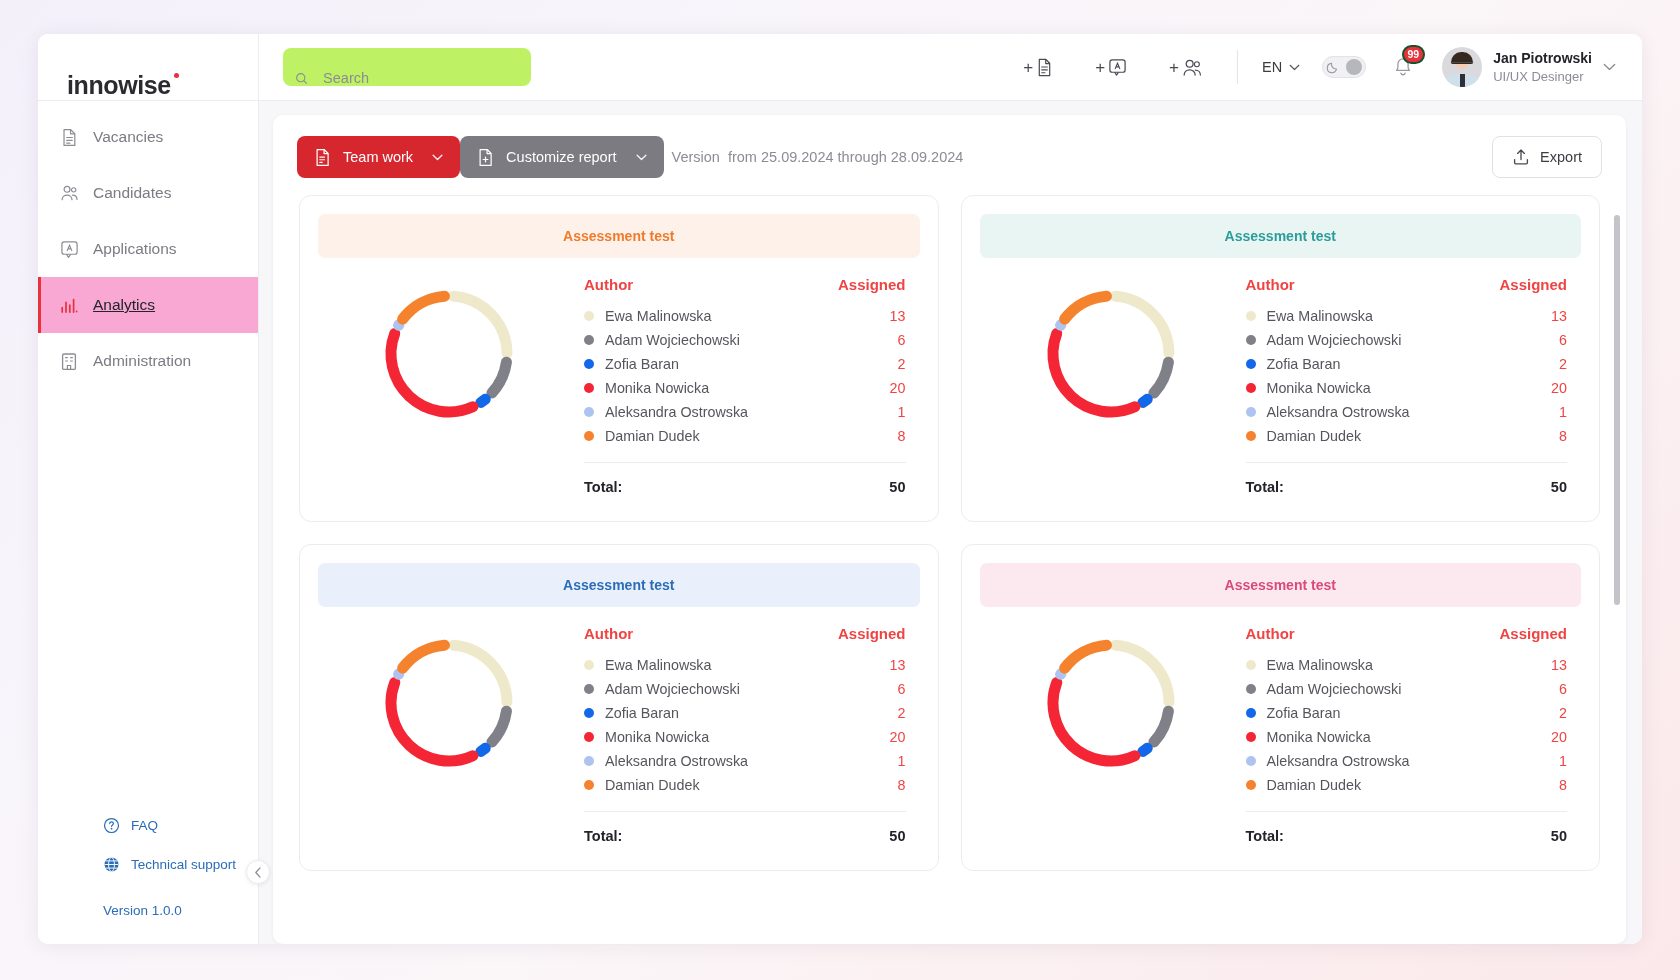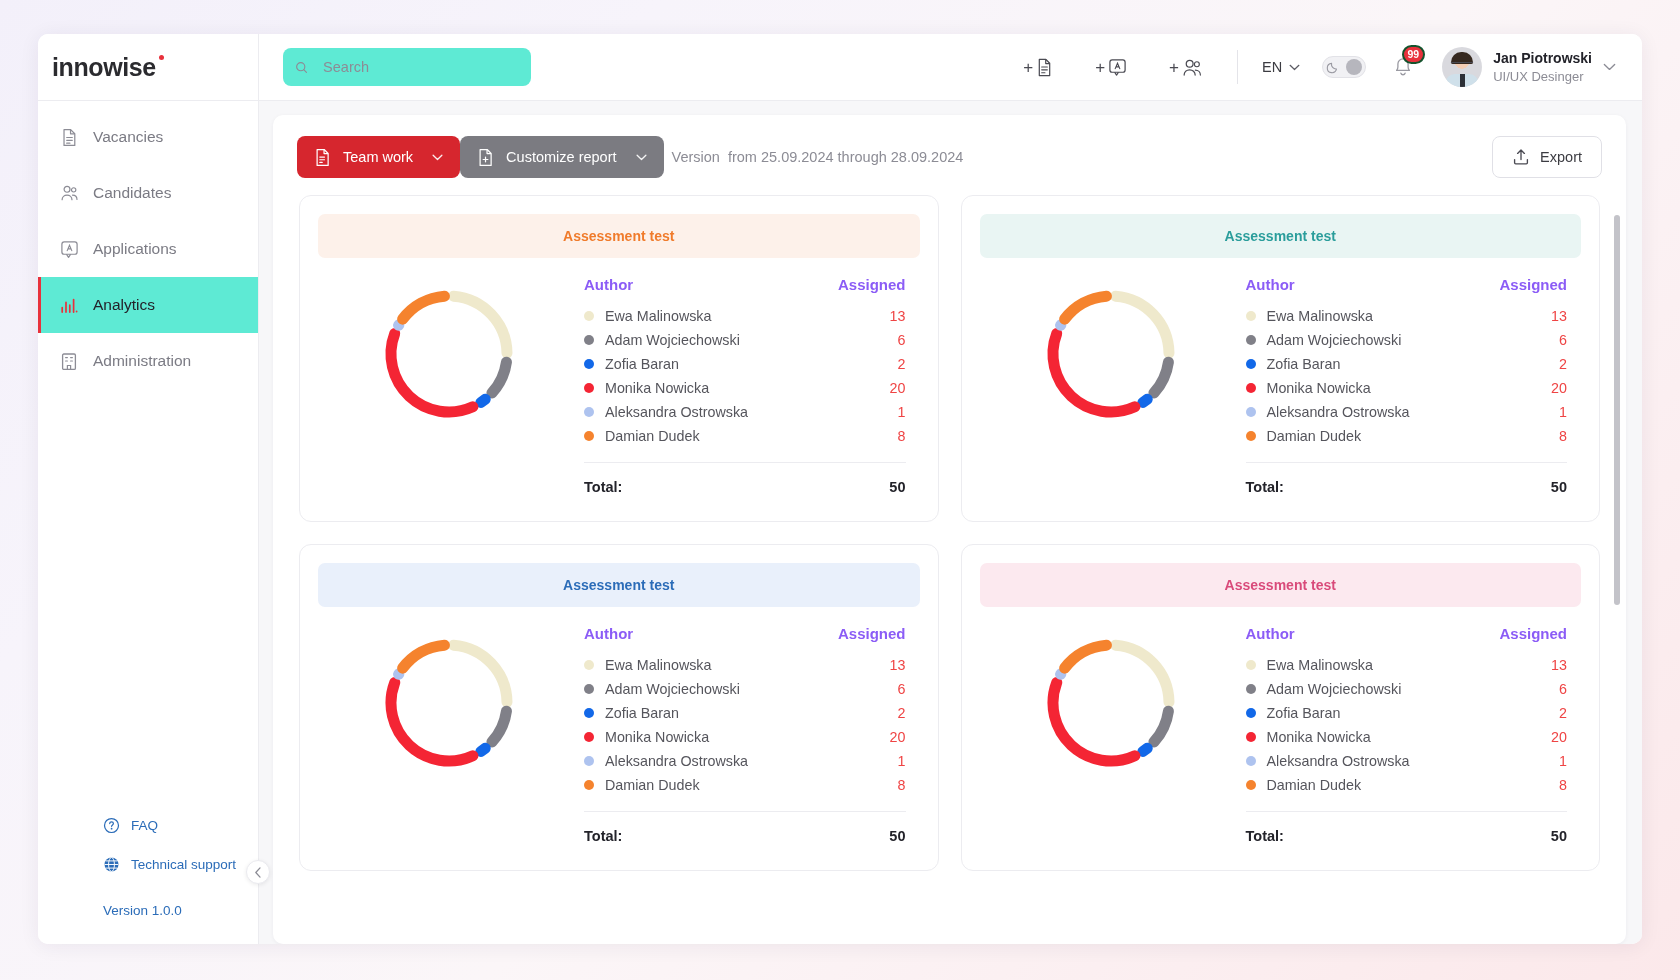--- a/index.html
+++ b/index.html
@@ -25,36 +25,36 @@
 
   
   .topbar {
     height: 67px; flex: 0 0 67px;
     display: flex; align-items: center;
     border-bottom: 1px solid #ececf0;
     background:#fff;
   }
   .brand-cell {
     width: 221px; flex: 0 0 221px; height: 100%;
-    display: flex; align-items: center; padding-left: 14px;
+    display: flex; align-items: flex-end; padding-left: 29px;
     border-right: 1px solid #ececf0;
   }
   .logo { position: relative; display: inline-block; }
   .logo-text {
     font-size: 25px; font-weight: 700; color: #2b2b2f;
     letter-spacing: -.4px;
   }
   .logo-dot {
     position: absolute; right: -8px; top: 2px;
     width: 5px; height: 5px; border-radius: 50%; background: #e8313c;
   }
   .search-wrap { padding: 0 0 0 24px; }
   .search-box {
-    width: 248px; height: 38px; background: #5eead4;
-    border-radius: 8px; display: flex; align-items: center;
+    width: 248px; height: 38px; background: #bef264;
+    border-radius: 8px; display: flex; align-items: flex-end;
     padding: 0 12px; gap: 15px;
   }
   .search-box input {
     border: none; background: transparent; outline: none;
     font-size: 14.5px; color: #55555c; width: 100%;
     font-family: "Liberation Sans", sans-serif;
   }
   .search-box input::placeholder { color: #8c8c95; }
 
   .topbar-spacer { flex: 1 1 auto; }
@@ -114,21 +114,21 @@
     width: 221px; flex: 0 0 221px;
     border-right: 1px solid #ececf0;
     display: flex; flex-direction: column; position: relative; background:#fff;
   }
   .nav { padding-top: 8px; }
   .nav-item {
     height: 56px; display: flex; align-items: center; gap: 14px;
     padding-left: 21px; cursor: pointer; position: relative;
     color: #7b7b84; font-size: 15.5px;
   }
-  .nav-item.active { background: #5eead4; color: #23232a; }
+  .nav-item.active { background: #f9a8d4; color: #23232a; text-decoration: underline; }
   .nav-item.active::before {
     content: ""; position: absolute; left: 0; top: 0; bottom: 0;
     width: 3px; background: #e8313c;
   }
   .nav-ico { width: 20px; height: 20px; display:flex; align-items:center; justify-content:center; flex:0 0 20px;}
 
   .sb-footer { margin-top: auto; padding: 0 0 26px 21px; margin-left: 44px; }
   .sb-link {
     display: flex; align-items: center; gap: 11px; cursor: pointer;
     color: #2b6cb8; font-size: 13.5px; margin-bottom: 22px;
@@ -185,21 +185,21 @@
   }
   .card-head {
     height: 44px; border-radius: 7px; display: flex; align-items: center;
     justify-content: center; font-size: 14px; font-weight: 600;
   }
   .card-body { display: flex; align-items: flex-start; padding: 18px 6px 6px 6px; gap: 10px; }
   .donut-wrap { flex: 0 0 250px; display: flex; align-items: center; justify-content: center; padding-top: 4px;}
   .legend { flex: 1 1 auto; padding-right: 8px; }
   .legend-head {
     display: flex; justify-content: space-between; align-items: baseline;
-    font-size: 15px; color: #8b5cf6; font-weight: 600; margin-bottom: 11px;
+    font-size: 15px; color: #ef4444; font-weight: 600; margin-bottom: 11px;
   }
   .legend-row {
     display: flex; align-items: center; font-size: 14.3px; color: #55555c;
     height: 24px;
   }
   .dot { width: 10px; height: 10px; border-radius: 50%; flex: 0 0 10px; margin-right: 11px; }
   .legend-name { flex: 1 1 auto; }
   .legend-val { color: #ef4444; }
   .legend-sep { height: 1px; background: #ececf0; margin: 14px 0 0 0; }
   .legend-total {

